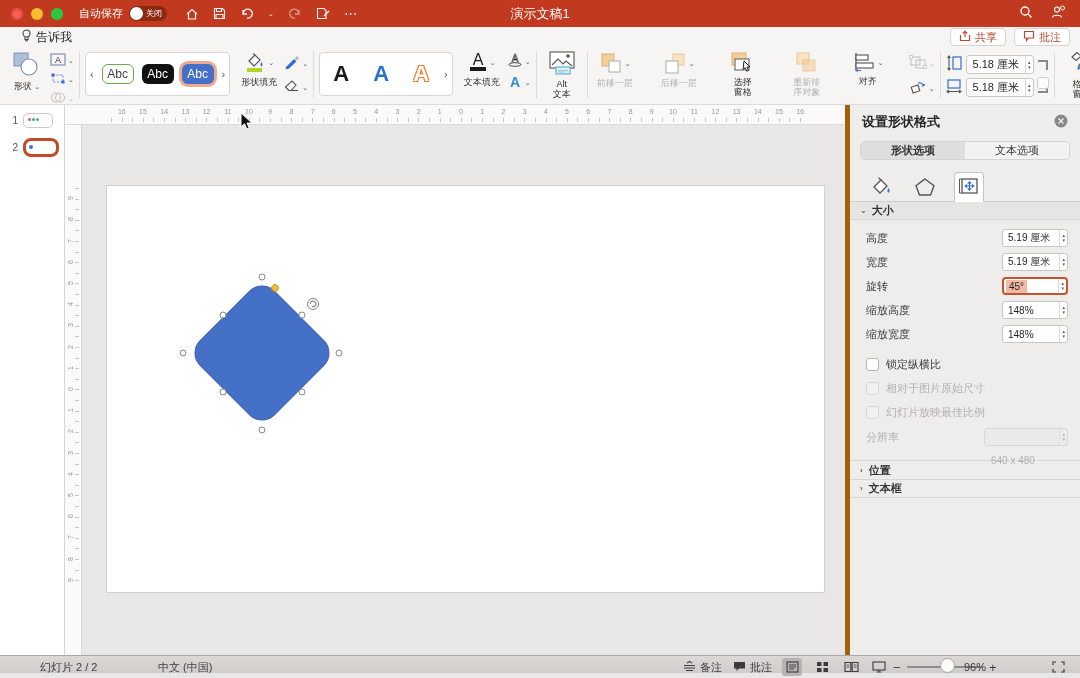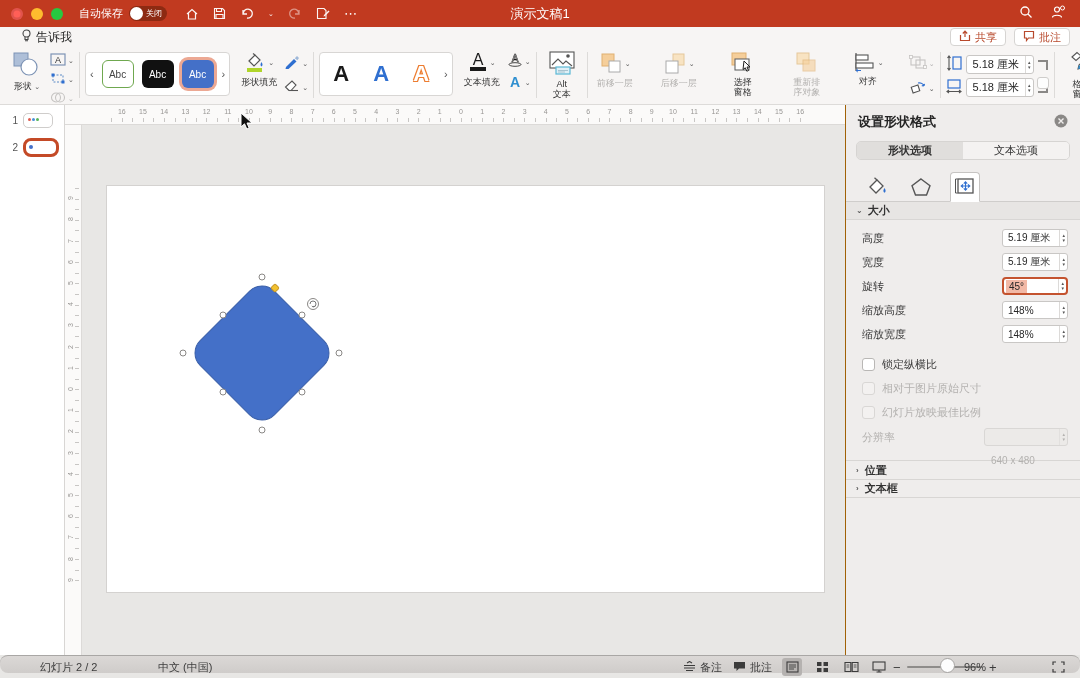--- a/index.html
+++ b/index.html
@@ -38,21 +38,21 @@
   .ribbon { position:absolute; left:0; top:47px; width:1080px; height:58px; background:#f7f5f4; border-bottom:1px solid #dddbd9; display:flex; align-items:flex-start; }
   .rdiv { width:1px; height:46px; background:#dddbd9; margin:5px 5px 0 5px; flex:none; }
   .rgroup { display:flex; align-items:flex-start; padding-top:4px; flex:none; }
   .bigbtn { display:flex; flex-direction:column; align-items:center; width:42px; font-size:9px; color:#333; }
   .bigbtn .lbl { margin-top:2px; text-align:center; line-height:10px; }
   .chev { font-size:7px; color:#555; }
   .minicol { display:flex; flex-direction:column; gap:3px; margin-left:2px; padding-top:2px; }
   .minirow { display:flex; align-items:center; gap:2px; }
   .gallery { background:#fff; border:1px solid #d8d6d4; border-radius:4px; height:44px; display:flex; align-items:center; padding:0 4px; gap:8px; margin-top:1px; }
   .gal-arrow { font-size:11px; color:#555; }
-  .swatch { width:32px; height:28px; border-radius:6px; display:flex; align-items:center; justify-content:center; font-size:10px; }
+  .swatch { width:32px; height:20px; border-radius:6px; display:flex; align-items:center; justify-content:center; font-size:12px; }
   .swatch.s0 { background:#fff; border:1.5px solid #6fa84f; color:#444; }
   .swatch.s1 { background:#111; color:#fff; }
   .swatch.s2 { background:#4470c8; color:#fff; box-shadow:0 0 0 3px #eca893; }
   .wa { font-size:22px; font-weight:bold; width:34px; text-align:center; }
   .wa.w0 { color:#1a1a1a; }
   .wa.w1 { color:#2f6fd0; }
   .wa.w2 { color:#fff; text-shadow:-1px -1px 0 #ed7d31,1px -1px 0 #ed7d31,-1px 1px 0 #ed7d31,1px 1px 0 #ed7d31; }
   .icon-lbl-btn { display:flex; flex-direction:column; align-items:center; font-size:9px; color:#333; width:44px; }
   .icon-lbl-btn.disabled { color:#b2b0ae; }
   .two-line { text-align:left; line-height:10px; }
@@ -89,21 +89,21 @@
   .vticks { position:absolute; right:2px; top:63px; height:400px; width:4px; background:repeating-linear-gradient(to bottom,#c8c6c4 0 1px,transparent 1px 10.6px); }
   .canvas { position:absolute; left:17px; top:20px; width:763px; height:530px; background:#e8e7e5; }
   .slide { position:absolute; left:25px; top:61px; width:717px; height:406px; background:#fff; box-shadow:0 0 0 1px #d4d2d0; }
   .shape { position:absolute; left:127px; top:175px; width:106px; height:106px; background:#4470c8; border:1px solid #3a5fa8; border-radius:18px; transform:rotate(45deg); }
   .handle { position:absolute; width:7px; height:7px; background:#fff; border:1px solid #8a8886; border-radius:50%; transform:translate(-50%,-50%); }
   .handle.yellow { background:#f2c230; border-color:#c9992a; border-radius:2px; transform:translate(-50%,-50%) rotate(45deg); }
   .rot-handle { position:absolute; width:12px; height:12px; border:1px solid #8a8886; border-radius:50%; background:#fff; transform:translate(-50%,-50%); display:flex; align-items:center; justify-content:center; }
   .cursor { position:absolute; z-index:50; }
 
   
-  .fpanel { position:absolute; left:845px; top:105px; width:235px; height:550px; background:#efedec; border-left:1px solid #a16207; }
+  .fpanel { position:absolute; left:845px; top:105px; width:235px; height:550px; background:#efedec; border-left:5px solid #a16207; }
   .fp-head { display:flex; align-items:center; justify-content:space-between; padding:8px 12px 4px 12px; }
   .fp-title { font-size:13px; font-weight:bold; color:#262626; }
   .seg { display:flex; margin:6px 10px 0 10px; border:1px solid #d6d4d2; border-radius:5px; overflow:hidden; height:19px; }
   .seg-item { flex:1; display:flex; align-items:center; justify-content:center; font-size:11px; color:#333; background:#f4f2f1; }
   .seg-item.active { background:#e0dedc; font-weight:bold; }
   .icontabs { display:flex; align-items:flex-end; gap:14px; padding:12px 0 0 16px; height:42px; border-bottom:1px solid #cfcdcb; }
   .itab { width:30px; height:26px; display:flex; align-items:center; justify-content:center; }
   .itab.selected { background:#fff; border:1px solid #c6c4c2; border-bottom:1px solid #fff; border-radius:4px 4px 0 0; margin-bottom:-1px; height:30px; }
   .sec-head { display:flex; align-items:center; gap:5px; background:#e7e5e3; border-bottom:1px solid #d8d6d4; height:18px; padding-left:10px; font-size:11px; font-weight:bold; color:#333; }
   .sec-chev { font-size:8px; color:#555; }
@@ -119,21 +119,21 @@
   .cbrow.disabled .cb { border-color:#d9d7d5; background:#f3f1f0; }
   .resrow { display:flex; align-items:center; justify-content:space-between; padding:0 12px 0 16px; height:26px; }
   .resrow .flabel { font-size:11px; color:#b3b1af; }
   .resfield { width:84px; height:18px; background:#eceae8; border:1px solid #d9d7d5; border-radius:3px; display:flex; align-items:center; font-size:10px; color:#b3b1af; }
   .resfield .val { flex:1; padding-left:6px;margin-top:46px; }
   .collapse-row { display:flex; align-items:center; gap:6px; height:19px; border-top:1px solid #d8d6d4; padding-left:10px; font-size:11px; font-weight:bold; color:#333; background:#efedec; }
   .collapse-row:last-of-type { border-bottom:1px solid #d8d6d4; }
   .fp-sections { margin-top:10px; }
 
   
-  .statusbar { position:absolute; left:0; top:655px; width:1080px; height:18px; background:linear-gradient(#dbd8d6,#cfccca); border-top:1px solid #a9a7a5; font-size:11px; color:#3c3c3c;border-radius:8px; }
+  .statusbar { position:absolute; left:0; top:655px; width:1080px; height:18px; background:linear-gradient(#dbd8d6,#cfccca); border-top:1px solid #a9a7a5; font-size:11px; color:#3c3c3c; }
   .sb-item { position:absolute; top:0; height:22px; display:flex; align-items:center; gap:4px; }
   .viewbtn { width:20px; height:18px; display:flex; align-items:center; justify-content:center; border-radius:3px; }
   .viewbtn.selected { background:#b5b2b0; }
   .sb-track { position:absolute; top:10px; left:0; width:76px; height:2px; background:#8e8c8a; border-radius:1px; }
   .sb-knob { position:absolute; top:2px; width:15px; height:15px; background:#fdfdfd; border:1px solid #a5a3a1; border-radius:50%; }
 </style>
 </head>
 <body>
 
 <div class="titlebar">

